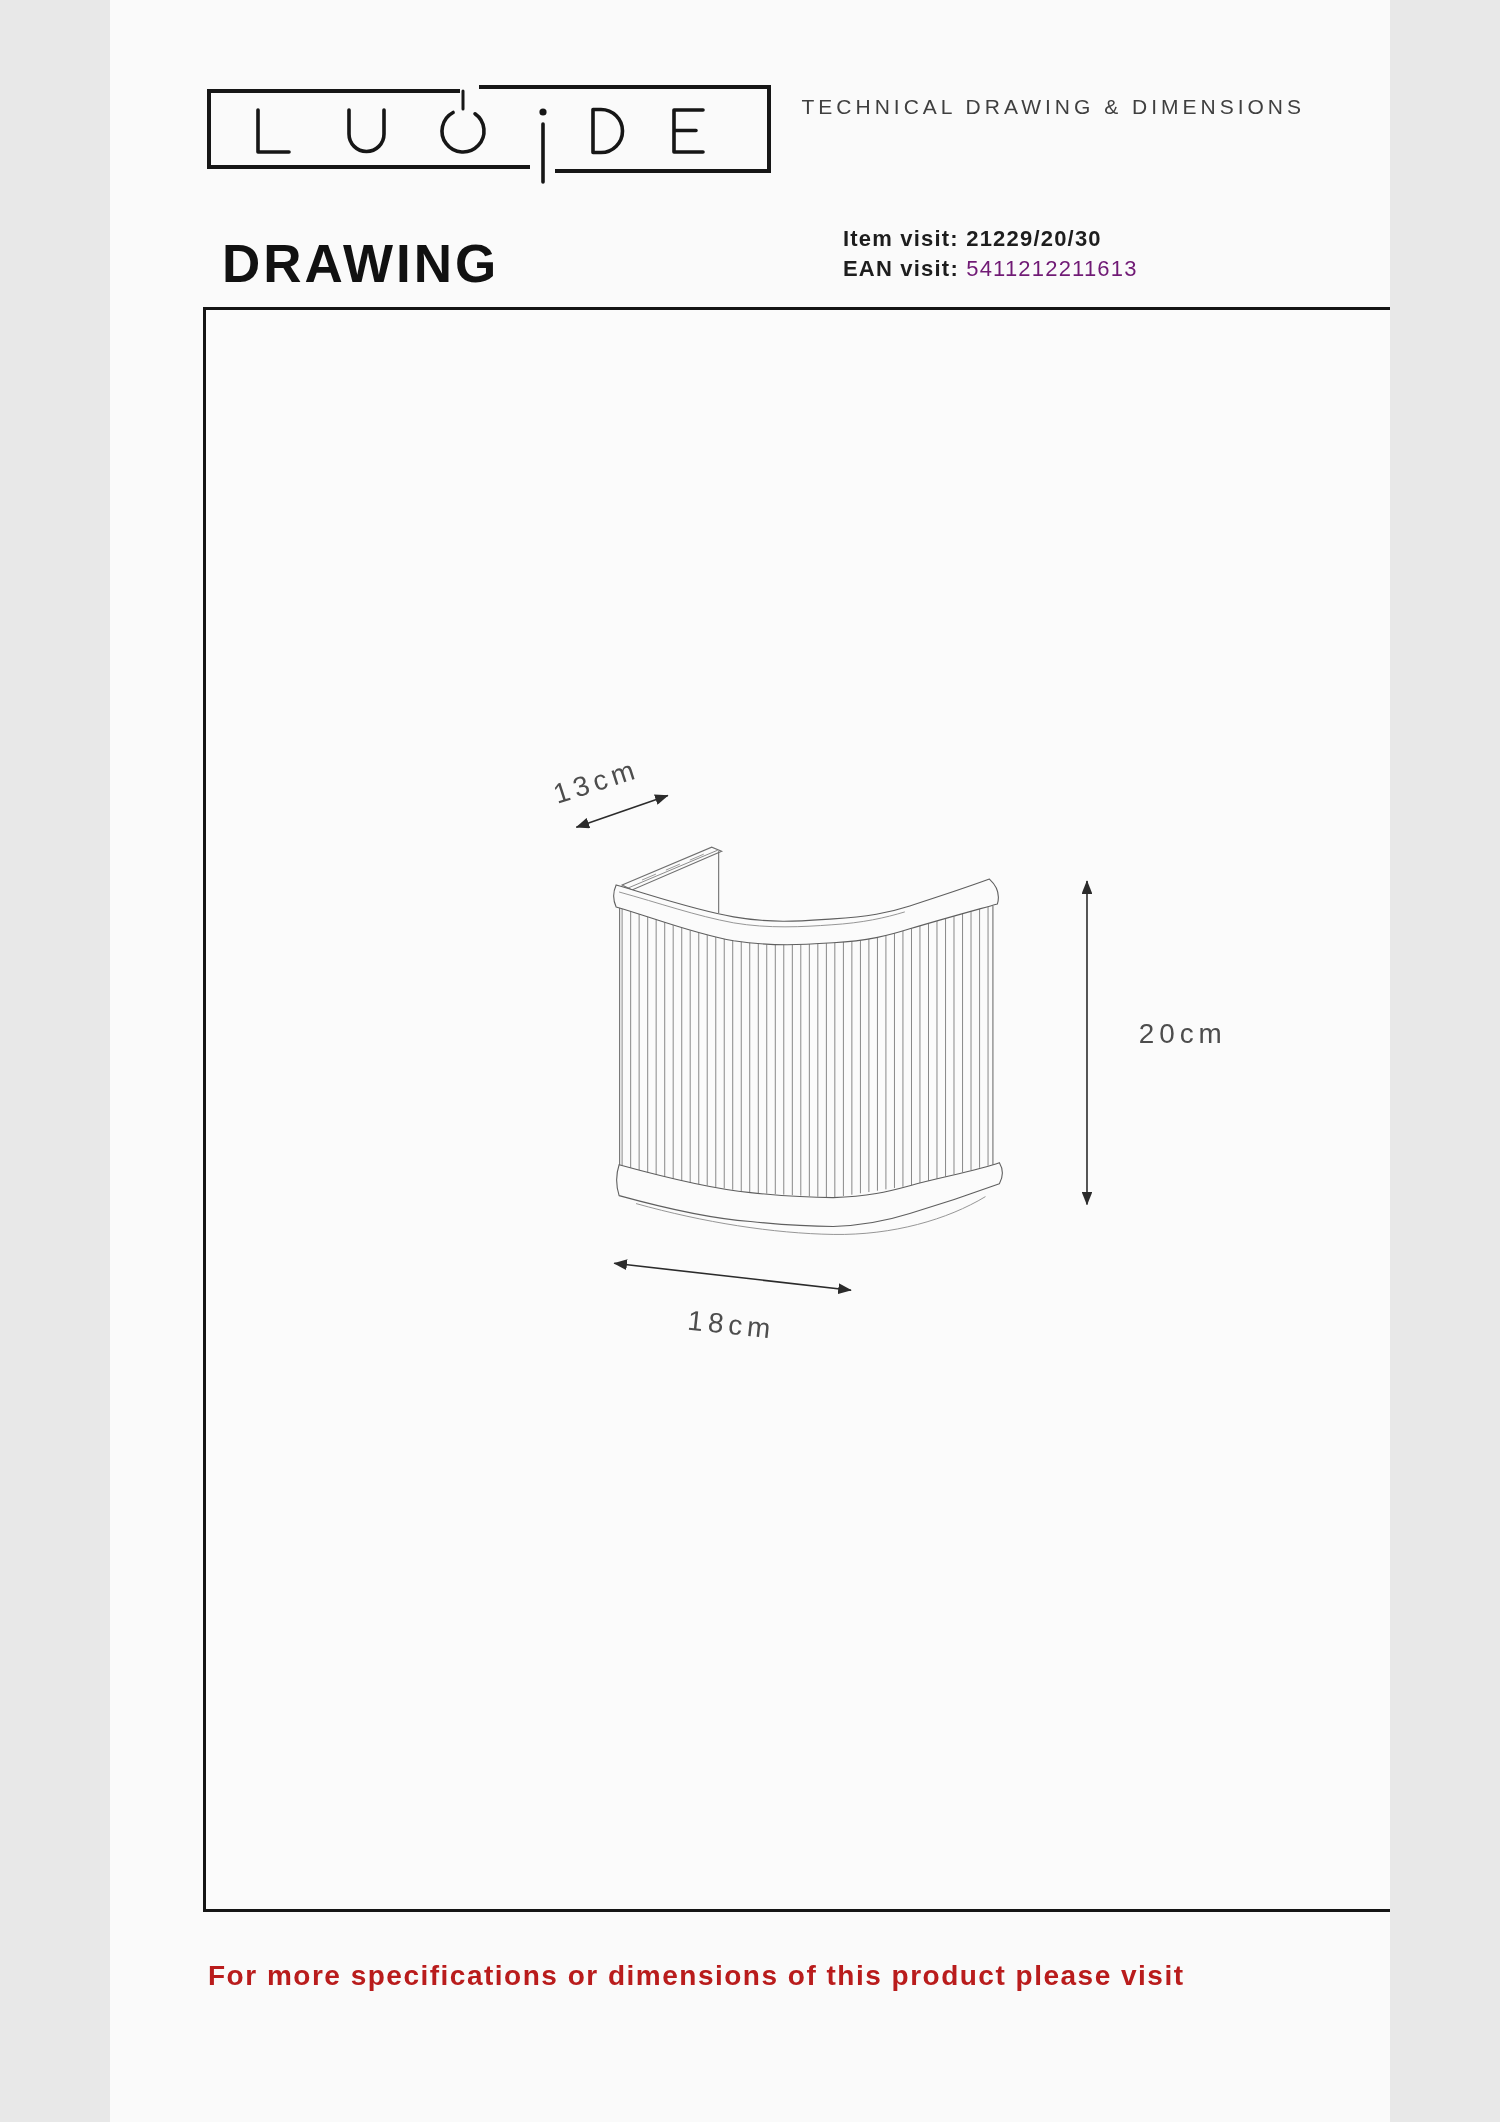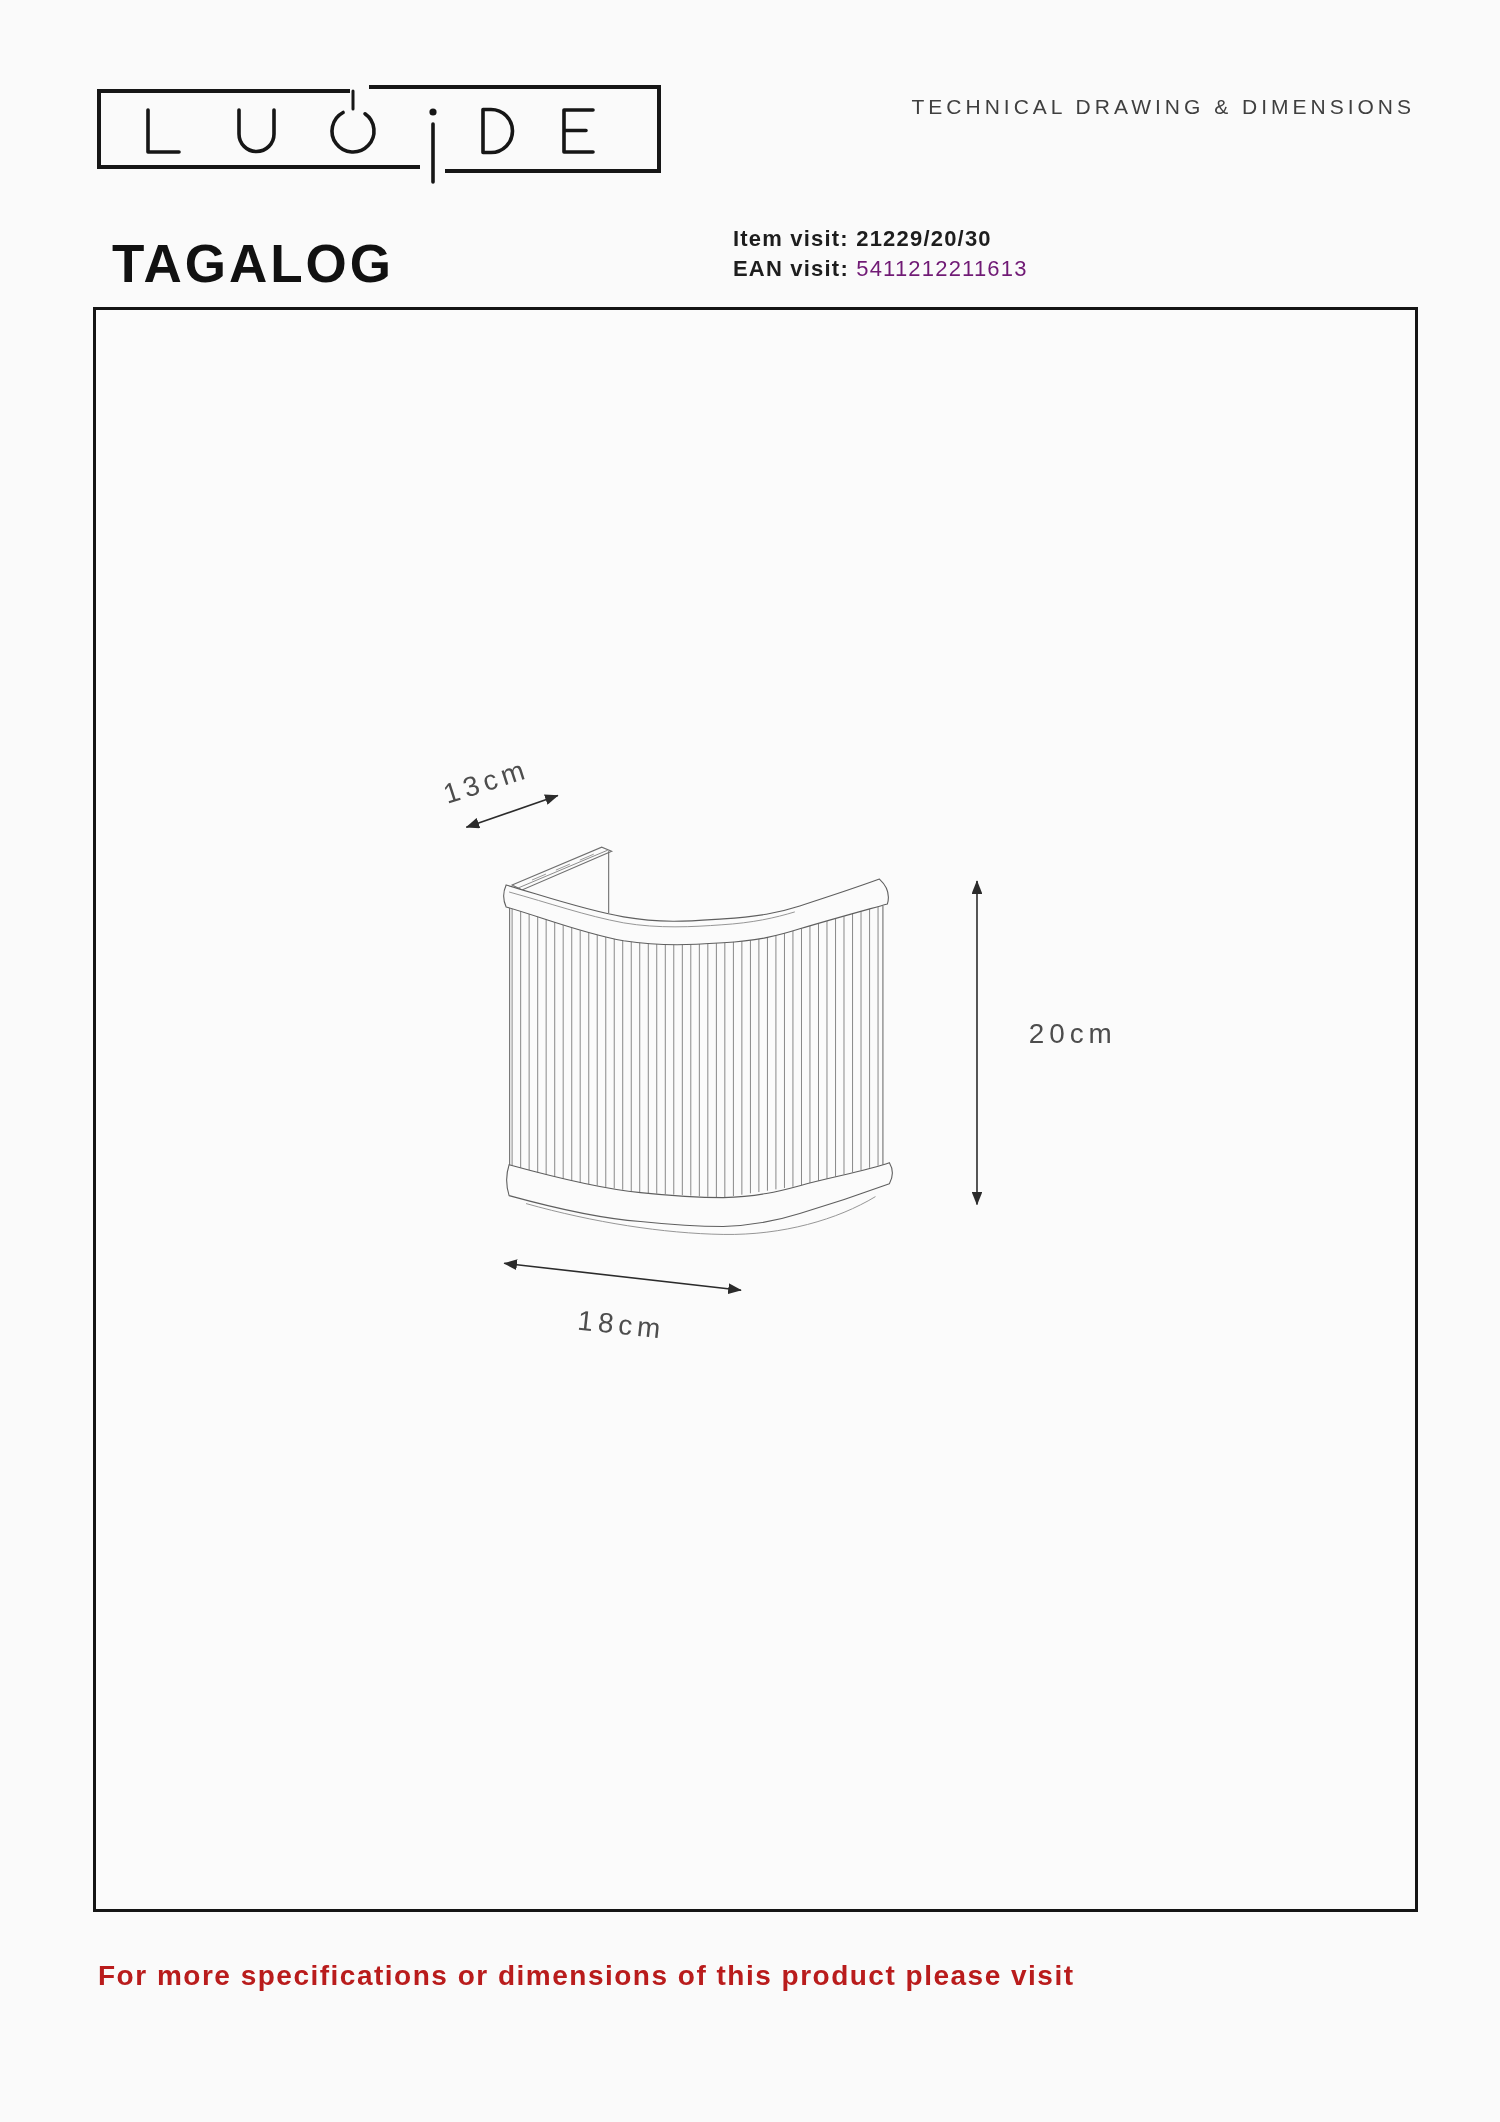--- a/index.html
+++ b/index.html
@@ -1,18 +1,18 @@
 <!DOCTYPE html>
 <html><head>
 <meta charset="utf-8">
 <title></title>
 <style>
   html,body{margin:0;padding:0;background:#e8e8e8;}
   .page{
-    position:relative;width:1500px;height:2122px;margin:0 auto;
+    position:relative;width:1280px;height:2122px;margin:0 auto;
     background:#fafafa;overflow:hidden;
     font-family:"Liberation Sans", sans-serif;color:#161616;
   }
   
   .logo-svg{position:absolute;left:93px;top:85px;width:572px;height:100px;}
   .doc-title{
     position:absolute;top:95px;right:85px;
     font-size:21px;font-weight:400;letter-spacing:4px;color:#3f3f3f;
     white-space:nowrap;
   }
@@ -72,21 +72,21 @@
       <path d="M272,28.8 A21,21 0 1 1 250.1,27.5"></path>
       <path d="M340,39 V97"></path>
       <path d="M390,67.5 V24.5 h8 a21.5,21.5 0 0 1 0,43 z"></path>
       <path d="M500,25 H471 V67 H500 M471,45.5 H493"></path>
     </g>
     <circle cx="340" cy="27" r="3.6" fill="#161616"></circle>
   </svg>
 
   <div class="doc-title">TECHNICAL DRAWING &amp; DIMENSIONS</div>
 
-  <h1 class="product-name">TAGALOG</h1>
+  <h1 class="product-name">DRAWING</h1>
 
   <div class="item-block">
     <div>
       <span class="b">Item visit:</span>
       <span class="b">21229/20/30</span>
     </div>
     <div>
       <span class="b">EAN visit:</span>
       <span class="ean-num">5411212211613</span>
     </div>

